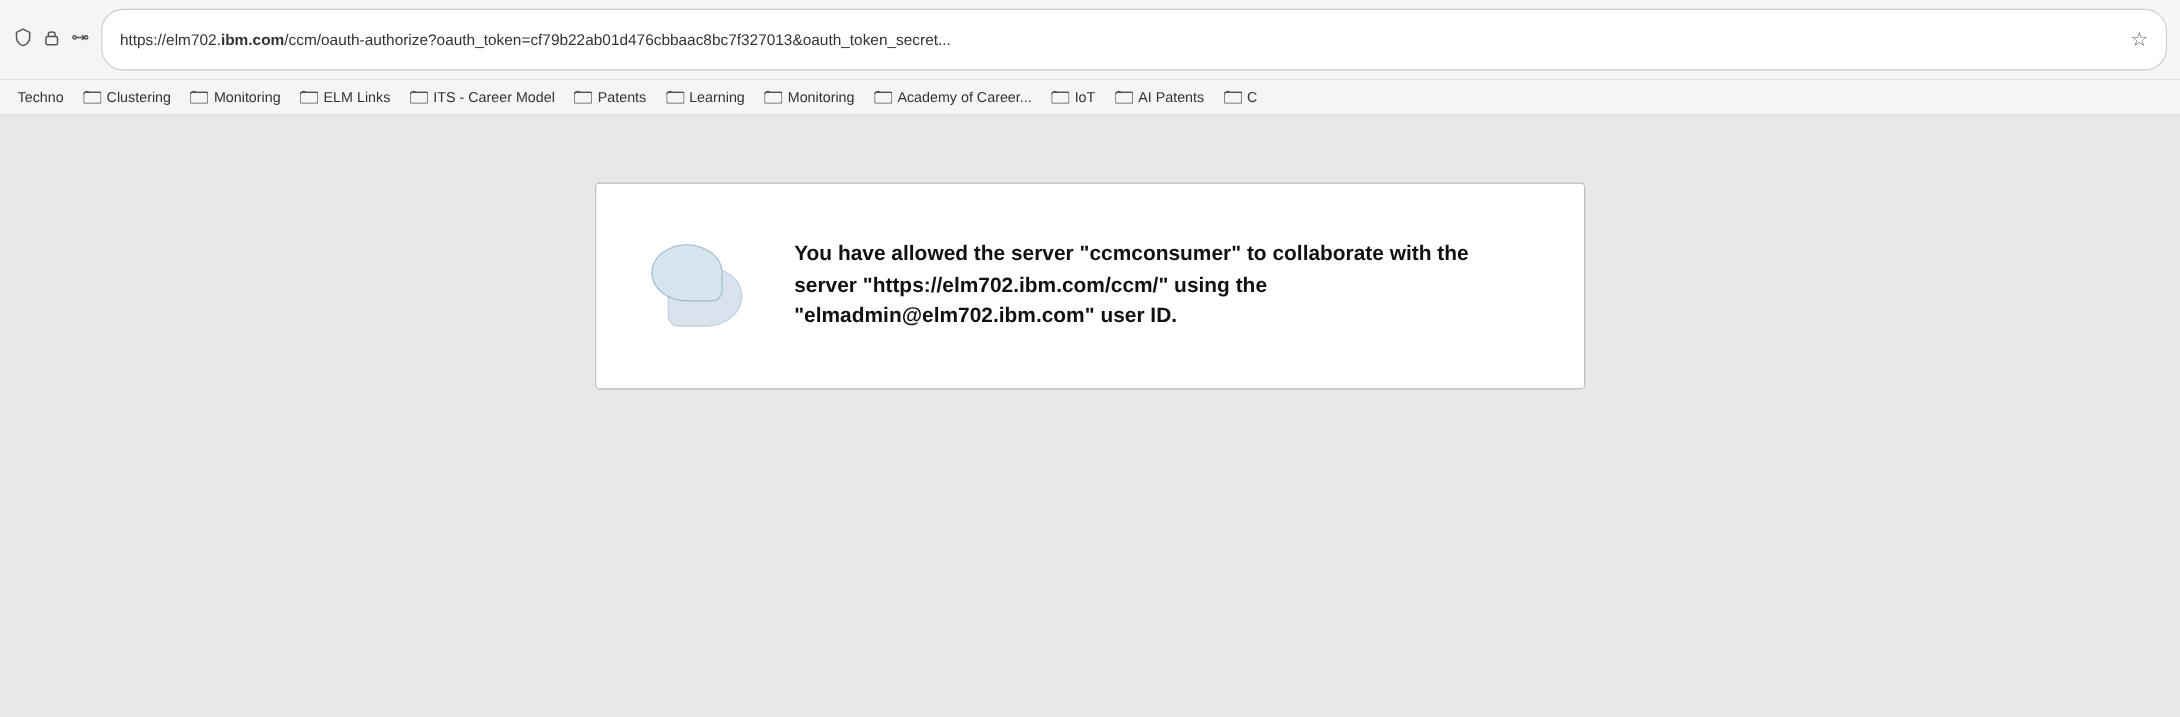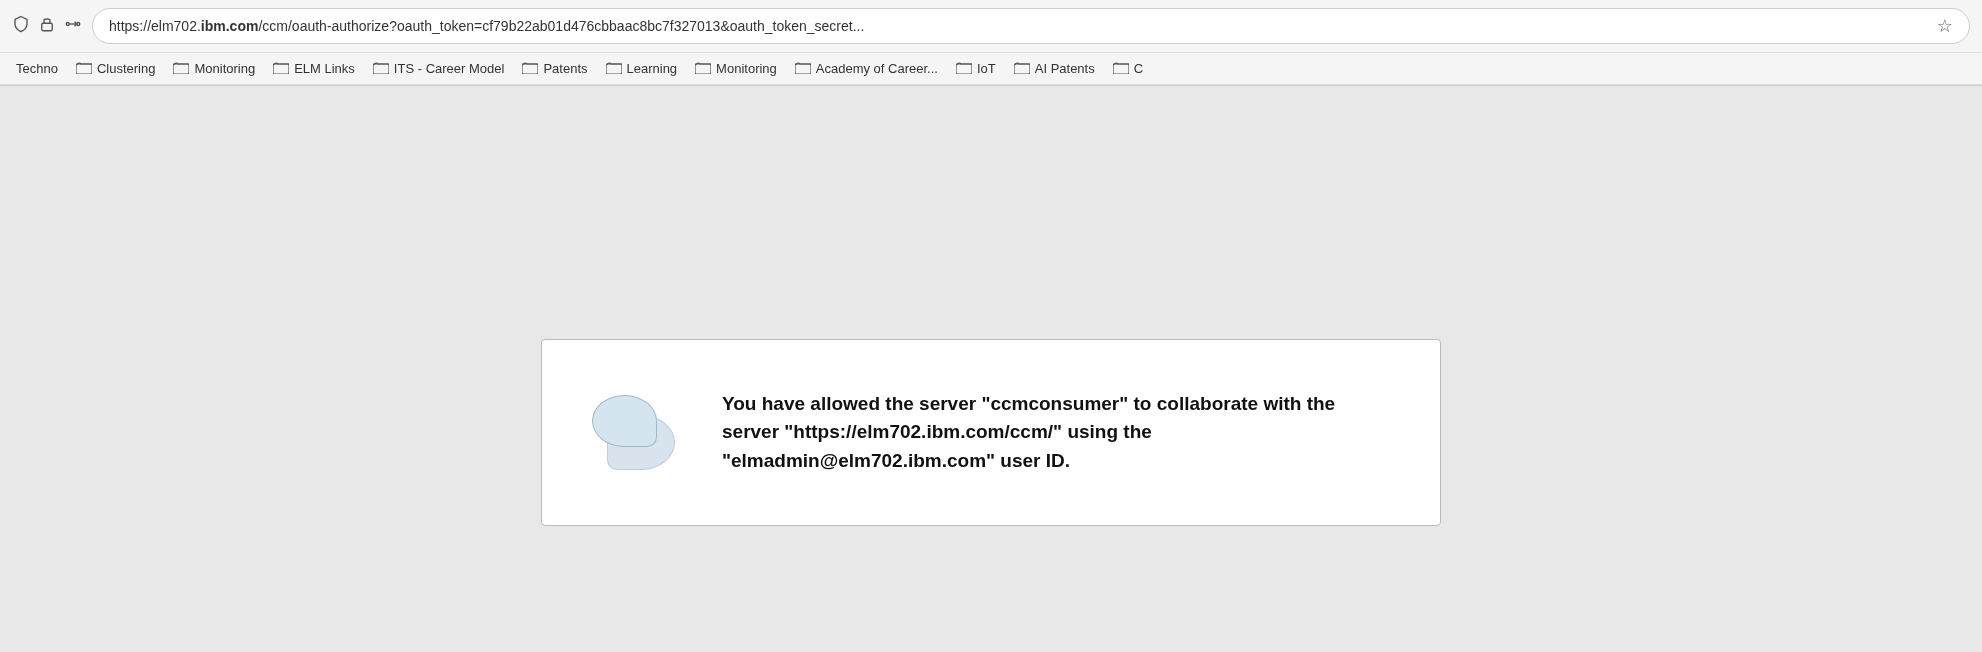--- a/index.html
+++ b/index.html
@@ -38,21 +38,21 @@
       gap: 8px;
       color: #555;
       font-size: 16px;
     }
 
     .address-bar-input {
       flex: 1;
       background: white;
       border: 1px solid #ccc;
       border-radius: 20px;
-      padding: 6px 16px;
+      padding: 16px 16px;
       font-size: 14px;
       color: #222;
       display: flex;
       align-items: center;
       gap: 8px;
     }
 
     .address-text {
       font-size: 14px;
       color: #333;
@@ -89,21 +89,21 @@
       padding: 3px 8px;
       border-radius: 4px;
       cursor: pointer;
       flex-shrink: 0;
     }
 
     
     .page-content {
       display: flex;
       justify-content: center;
-      align-items: flex-end;
+      align-items: flex-start;
       min-height: 500px;
       background: #e8e8e8;
       padding: 60px 20px;
     }
 
     .message-box {
       background: white;
       border: 1px solid #bbb;
       border-radius: 4px;
       padding: 50px 50px;

